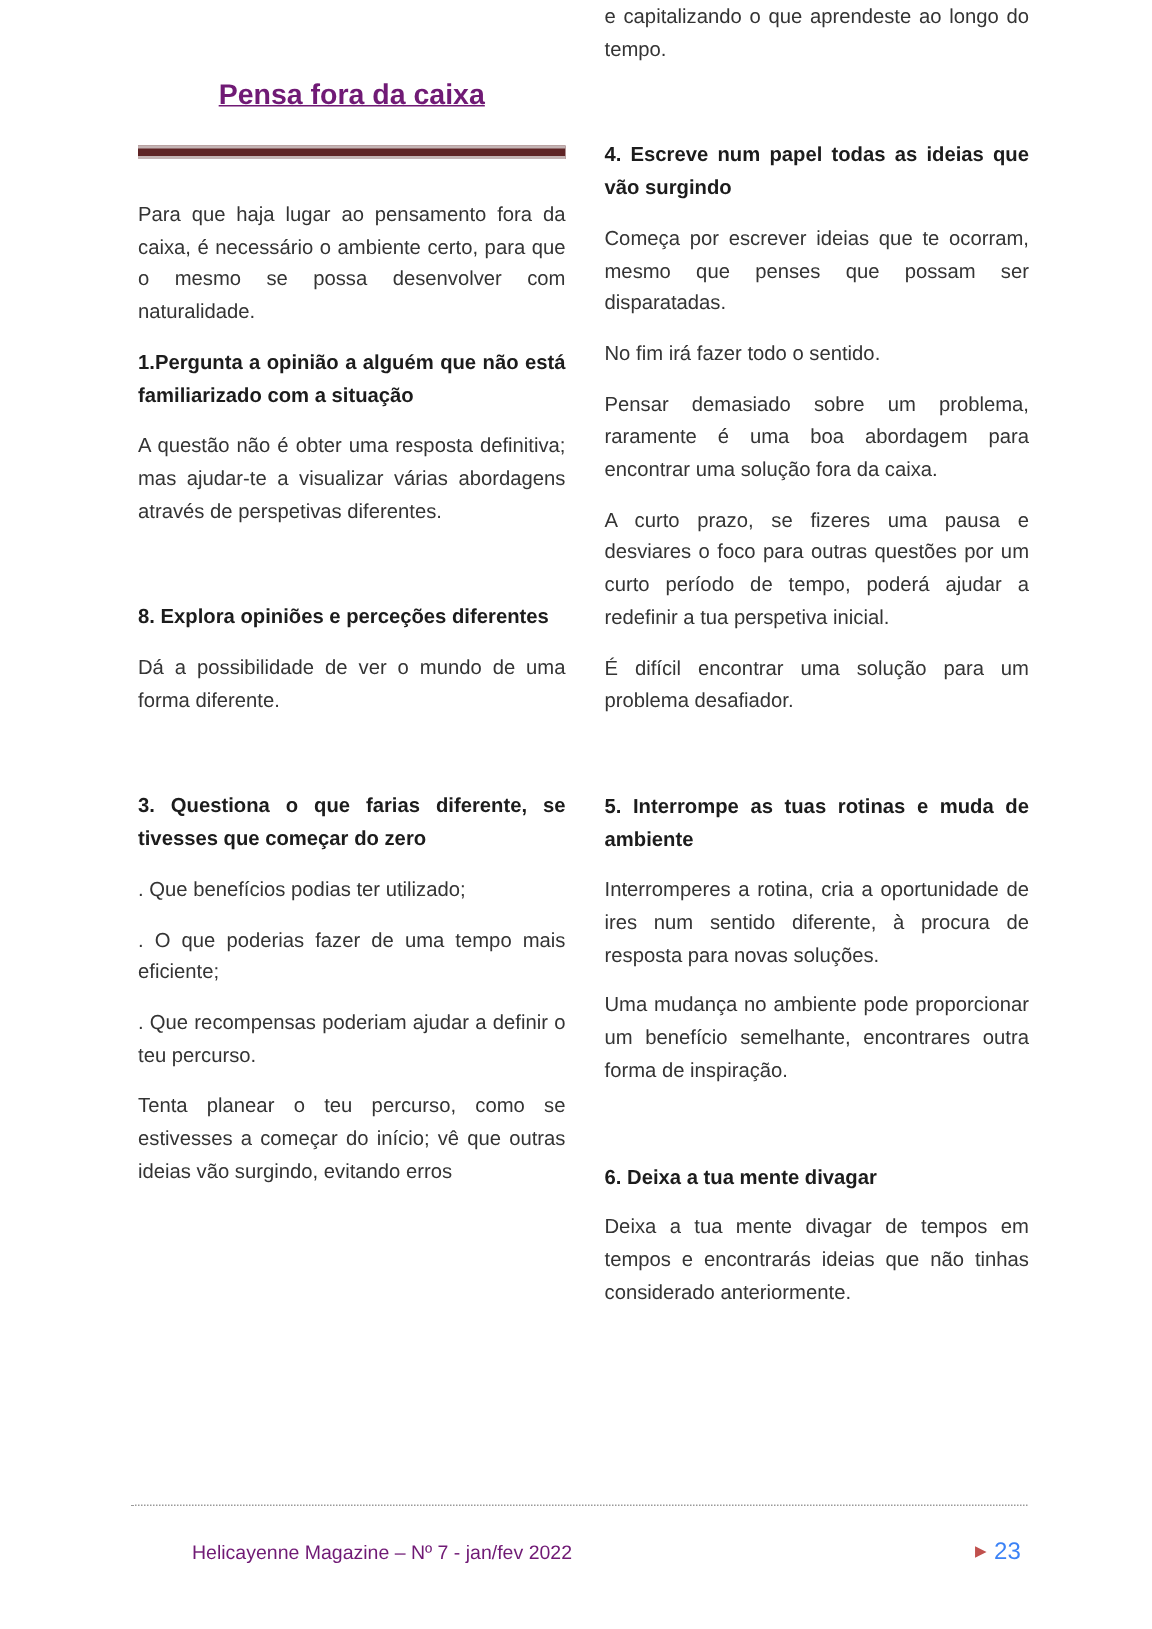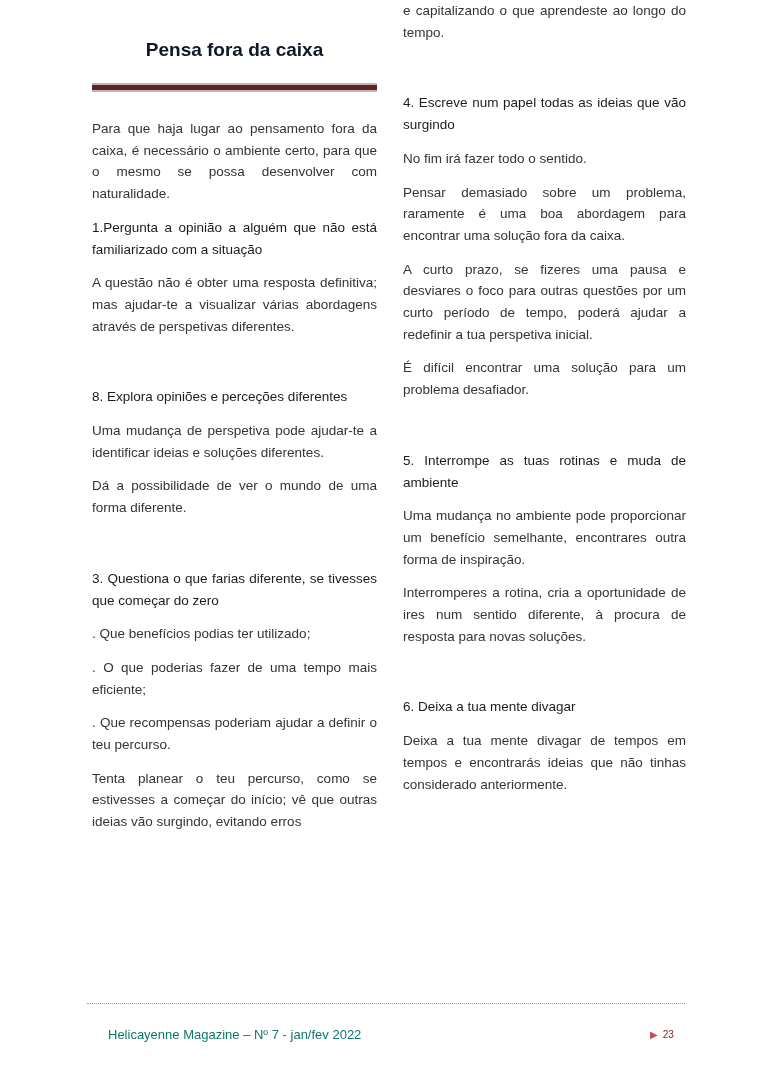--- a/index.html
+++ b/index.html
@@ -19,113 +19,114 @@
   .col {
     position: absolute;
     top: 0;
     font-size: 13.5px;
     line-height: 21.7px;
   }
   .col-left  { left: 92px;  width: 285px; }
   .col-right { left: 403px; width: 283px; }
 
   .article-title {
-    margin: 38px 0 0 0;
+    margin: 52px 0 0 0;
     font-size: 19px;
     line-height: 24px;
     font-weight: bold;
-    color: #0f172a;
+    color: #701a75;
     text-align: center;
+    text-decoration: underline;
   }
   .title-rule {
     height: 5px;
     background: #5E2324;
     border-top: 2px solid #C4B4B4;
     border-bottom: 2px solid #C4B4B4;
     margin: 21px 0 0 0;
   }
   .col p {
     margin: 0 0 12px 0;
     text-align: justify;
   }
   .col p.first { margin-top: 26px; }
   .col .h {
     margin: 0 0 12px 0;
-    font-weight: normal;
+    font-weight: bold;
     color: #1c1c1c;
     text-align: justify;
   }
   .col .h.gap { margin-top: 49px; }
 
   .footer-rule {
     position: absolute;
     left: 87px;
     top: 1003px;
     width: 598px;
     border-top: 1px dotted #9a9a9a;
   }
   .footer-text {
     position: absolute;
-    left: 108px;
+    left: 128px;
     top: 1026px;
     font-size: 13px;
     line-height: 17px;
-    color: #0f766e;
+    color: #701a75;
   }
   .page-num {
     position: absolute;
     left: 650px;
     top: 1026px;
     display: flex;
     align-items: center;
     gap: 5px;
     line-height: 17px;
   }
   .page-num .tri {
     color: #C0504D;
     font-size: 10px;
     font-family: "DejaVu Sans", sans-serif;
   }
   .page-num .num {
-    color: #7f1d1d;
-    font-size: 10px;
+    color: #3b82f6;
+    font-size: 16px;
   }
 </style>
 </head>
 <body>
 
 <div class="page">
 
   <div class="col col-left">
     <h1 class="article-title">Pensa fora da caixa</h1>
     <div class="title-rule"></div>
 
     <p class="first">Para que haja lugar ao pensamento fora da caixa, é necessário o ambiente certo, para que o mesmo se possa desenvolver com naturalidade.</p>
     <div class="h">1.Pergunta a opinião a alguém que não está familiarizado com a situação</div>
     <p>A questão não é obter uma resposta definitiva; mas ajudar-te a visualizar várias abordagens através de perspetivas diferentes.</p>
     <div class="h gap">8. Explora opiniões e perceções diferentes</div>
-    <p>Uma mudança de perspetiva pode ajudar-te a identificar ideias e soluções diferentes.</p>
     <p>Dá a possibilidade de ver o mundo de uma forma diferente.</p>
     <div class="h gap">3. Questiona o que farias diferente, se tivesses que começar do zero</div>
     <p>. Que benefícios podias ter utilizado;</p>
     <p>. O que poderias fazer de uma tempo mais eficiente;</p>
     <p>. Que recompensas poderiam ajudar a definir o teu percurso.</p>
     <p>Tenta planear o teu percurso, como se estivesses a começar do início; vê que outras ideias vão surgindo, evitando erros</p>
   </div>
 
   <div class="col col-right">
     <p>e capitalizando o que aprendeste ao longo do tempo.</p>
     <div class="h gap">4. Escreve num papel todas as ideias que vão surgindo</div>
+    <p>Começa por escrever ideias que te ocorram, mesmo que penses que possam ser disparatadas.</p>
     <p>No fim irá fazer todo o sentido.</p>
     <p>Pensar demasiado sobre um problema, raramente é uma boa abordagem para encontrar uma solução fora da caixa.</p>
     <p>A curto prazo, se fizeres uma pausa e desviares o foco para outras questões por um curto período de tempo, poderá ajudar a redefinir a tua perspetiva inicial.</p>
     <p>É difícil encontrar uma solução para um problema desafiador.</p>
     <div class="h gap">5. Interrompe as tuas rotinas e muda de ambiente</div>
+    <p>Interromperes a rotina, cria a oportunidade de ires num sentido diferente, à procura de resposta para novas soluções.</p>
     <p>Uma mudança no ambiente pode proporcionar um benefício semelhante, encontrares outra forma de inspiração.</p>
-    <p>Interromperes a rotina, cria a oportunidade de ires num sentido diferente, à procura de resposta para novas soluções.</p>
     <div class="h gap">6. Deixa a tua mente divagar</div>
     <p>Deixa a tua mente divagar de tempos em tempos e encontrarás ideias que não tinhas considerado anteriormente.</p>
   </div>
 
   <div class="footer-rule"></div>
   <div class="footer-text">Helicayenne Magazine – Nº 7 -  jan/fev 2022</div>
   <div class="page-num">
     <span class="tri">▶</span>
     <span class="num">23</span>
   </div>

